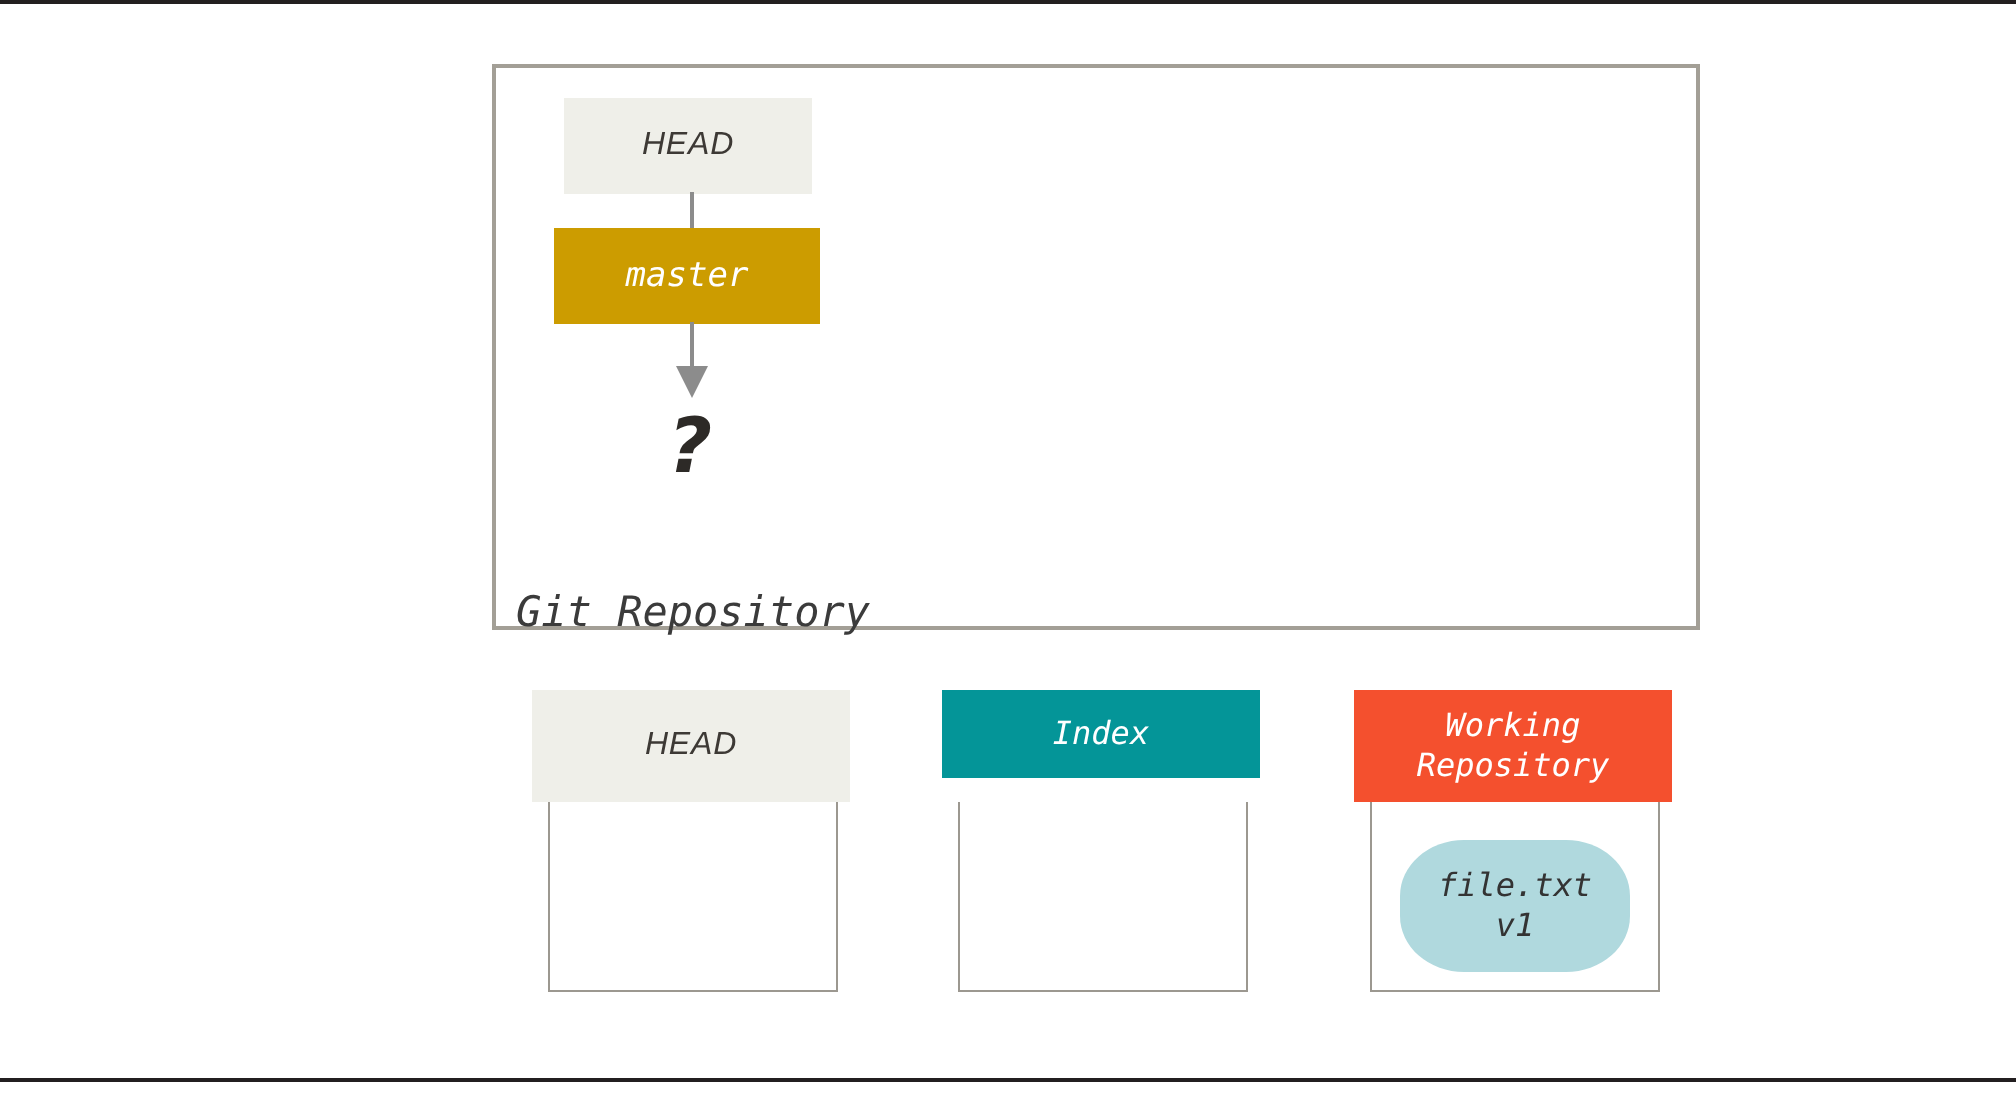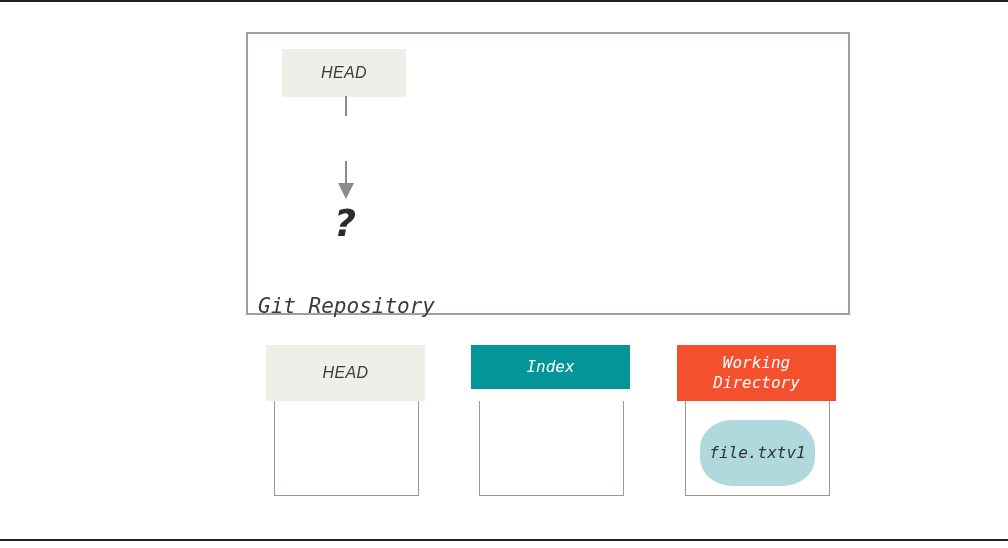--- a/index.html
+++ b/index.html
@@ -210,21 +210,21 @@
   
   .file-blob {
     position: absolute;
     left: 700px;
     top: 420px;
     width: 115px;
     height: 66px;
     background: #b0d9de;
     border-radius: 32px / 28px;
     display: flex;
-    flex-direction: row;
+    flex-direction: column;
     align-items: center;
     justify-content: center;
     font-family: "DejaVu Sans Mono", "Liberation Mono", monospace;
     font-size: 16px;
     color: #333333;
     line-height: 1.28;
     text-align: center;
   }
 </style>
 </head>
@@ -236,41 +236,44 @@
   <div class="page-rule bottom"></div>
 
   <div class="repo-frame"></div>
 
   <div class="node-box head-ref">
     <span>HEAD</span>
   </div>
 
   <div class="connector-line conn-head-master"></div>
 
+  <div class="node-box master-ref">
+    <span>master</span>
+  </div>
 
   <div class="arrow-shaft"></div>
   <div class="arrow-head"></div>
 
   <div class="unknown-mark">?</div>
 
   <div class="repo-label">Git Repository</div>
 
   <div class="column col-head">
     <div class="column-header">HEAD</div>
     <div class="column-body"></div>
   </div>
 
   <div class="column col-index">
     <div class="column-header">Index</div>
     <div class="column-body"></div>
   </div>
 
   <div class="column col-wd">
     <div class="column-header">Working
-Directory</div>
+Repository</div>
     <div class="column-body"></div>
     <div class="file-blob">
       <span>file.txt</span>
       <span>v1</span>
     </div>
   </div>
 
 </div>
 
 </body></html>

